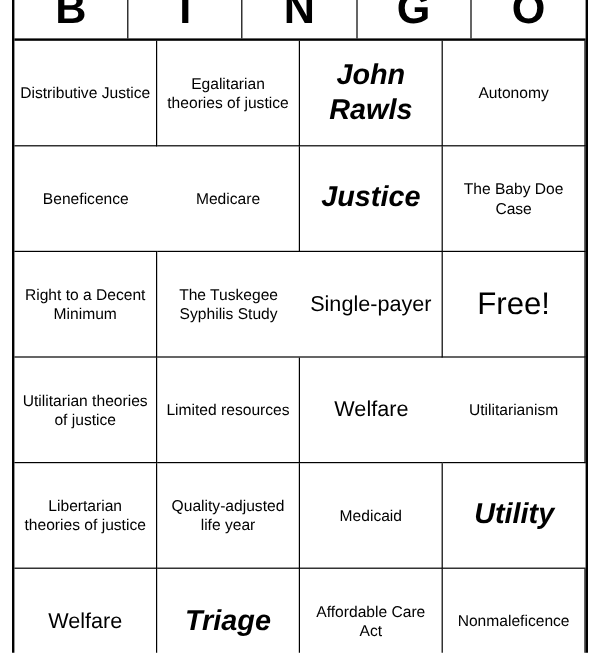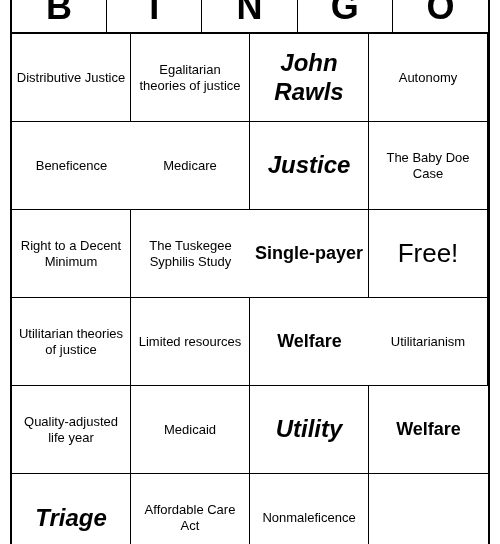--- a/index.html
+++ b/index.html
@@ -55,21 +55,21 @@
     .bingo-cell:nth-child(n+21) {
       border-bottom: none;
     }
     .bingo-cell.large {
       font-size: 24px;
       font-weight: bold;
       font-style: italic;
     }
     .bingo-cell.medium {
       font-size: 18px;
-      font-weight: bold;
+      font-weight: normal;
     }
     .bingo-cell.free {
       font-size: 26px;
       font-weight: normal;
     }
   </style>
 </head>
 <body>
 
 <div class="bingo-card">
@@ -90,20 +90,21 @@
       <div class="bingo-cell large">Justice</div>
       <div class="bingo-cell">The Baby Doe Case</div>
       <div class="bingo-cell">Right to a Decent Minimum</div>
       <div class="bingo-cell">The Tuskegee Syphilis Study</div>
       <div class="bingo-cell medium">Single-payer</div>
       <div class="bingo-cell free">Free!</div>
       <div class="bingo-cell">Utilitarian theories of justice</div>
       <div class="bingo-cell">Limited resources</div>
       <div class="bingo-cell medium">Welfare</div>
       <div class="bingo-cell">Utilitarianism</div>
+      <div class="bingo-cell">Libertarian theories of justice</div>
       <div class="bingo-cell">Quality-adjusted life year</div>
       <div class="bingo-cell">Medicaid</div>
       <div class="bingo-cell large">Utility</div>
       <div class="bingo-cell medium">Welfare</div>
       <div class="bingo-cell large">Triage</div>
       <div class="bingo-cell">Affordable Care Act</div>
       <div class="bingo-cell">Nonmaleficence</div>
     </div>
 </div>
 

